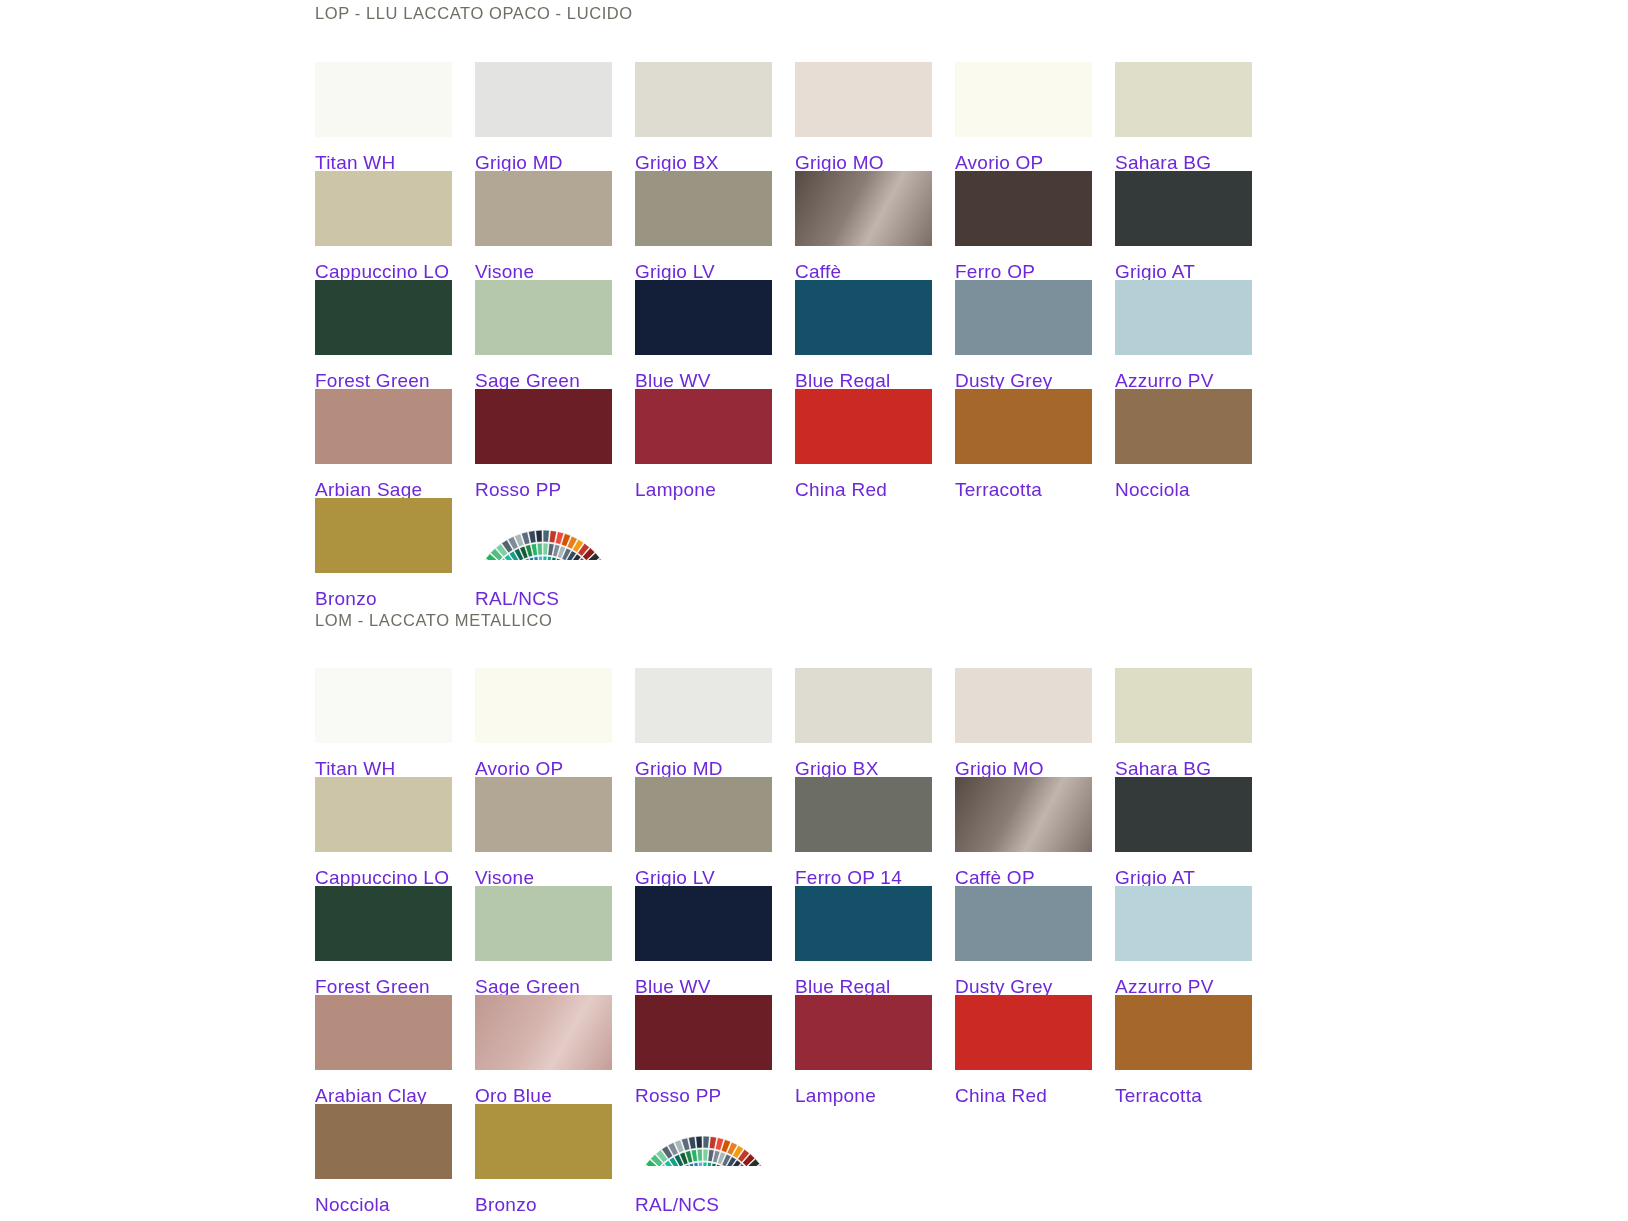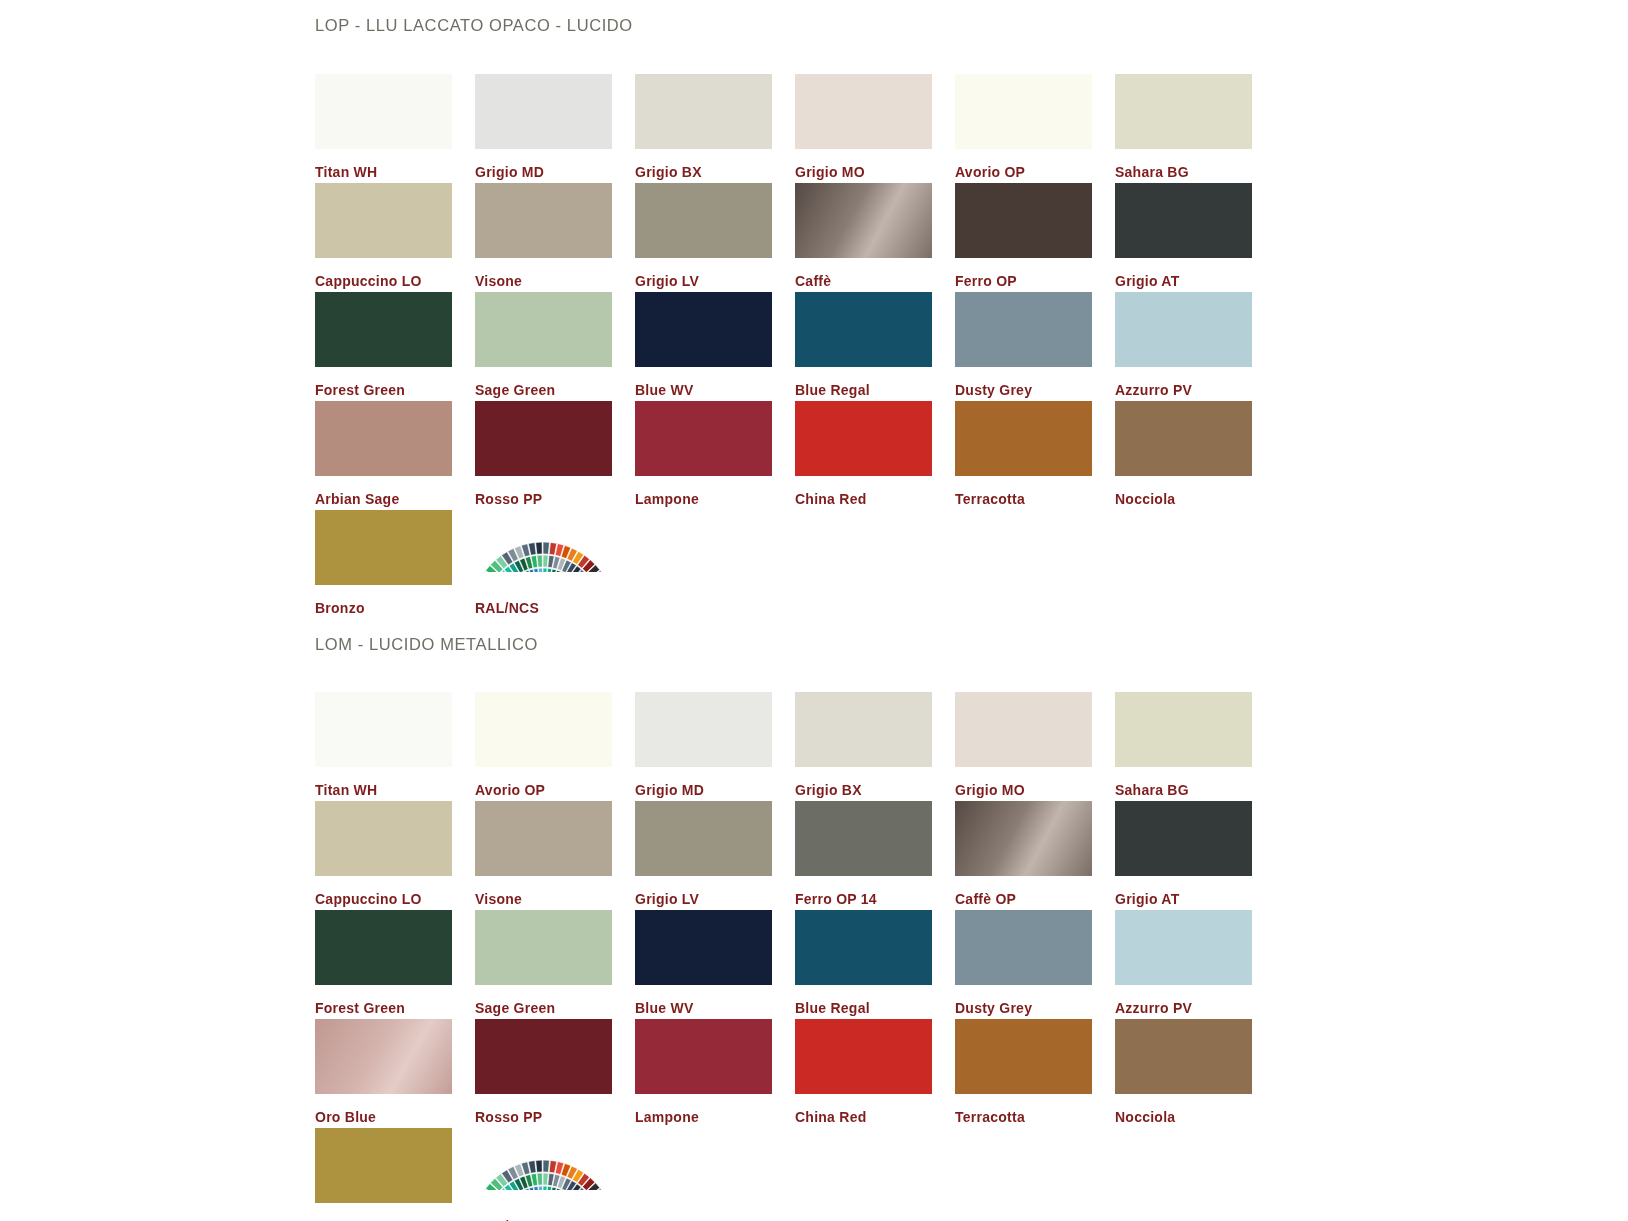--- a/index.html
+++ b/index.html
@@ -21,21 +21,21 @@
     left: 315px;
     top: 0px;
     width: 1000px;
   }
   .section-title {
     font-size: 16.5px;
     letter-spacing: 0.6px;
     color: #6e6e63;
     font-weight: 400;
     line-height: 1;
-    padding-top: 17px;
+    padding-top: 5px;
     white-space: nowrap;
   }
   .section-title.first { margin-top: 0px; }
   .swatch-grid {
     display: grid;
     grid-template-columns: repeat(6, 140px);
     column-gap: 20px;
     row-gap: 0px;
   }
   .grid-lop { margin-top: 40px; }
@@ -46,27 +46,26 @@
     position: relative;
   }
   .swatch-chip {
     width: 137px;
     height: 75px;
     display: block;
     background-repeat: no-repeat;
     background-size: cover;
   }
   .swatch-label {
-    font-size: 14px;
-    color: #7f1d1d;
+    font-size: 19px;
+    color: #6d28d9;
     letter-spacing: 0.25px;
     line-height: 1;
     padding-top: 16px;
     white-space: nowrap;
-    font-weight: bold;
   }
   .fan-wrap {
     width: 137px;
     height: 75px;
     overflow: hidden;
     position: relative;
     background: #ffffff;
   }
   .fan-svg { position: absolute; left: 0; top: 0; }
 </style>
@@ -307,21 +306,21 @@
               <line x1="75.63" y1="101.59" x2="98.51" y2="94.36" stroke="#b9c2c6" stroke-width="0.6"></line>
               <line x1="75.81" y1="102.29" x2="99.26" y2="97.15" stroke="#b9c2c6" stroke-width="0.6"></line>
               <line x1="75.94" y1="103.00" x2="99.75" y2="100.00" stroke="#b9c2c6" stroke-width="0.6"></line>
               <rect x="0" y="62" width="137" height="13" fill="#ffffff"></rect>
             </svg>
           </div>
           <div class="swatch-label">RAL/NCS</div>
         </div>
       </div>
 
-    <div class="section-title">LOM - LUCIDO METALLICO</div>
+    <div class="section-title">LOM - LACCATO METALLICO</div>
     <div class="swatch-grid grid-lom">
         <div class="swatch-cell">
           <div class="swatch-chip" style="background:#f9faf5;"></div>
           <div class="swatch-label">Titan WH</div>
         </div>
         <div class="swatch-cell">
           <div class="swatch-chip" style="background:#fafbee;"></div>
           <div class="swatch-label">Avorio OP</div>
         </div>
         <div class="swatch-cell">
@@ -380,20 +379,24 @@
           <div class="swatch-chip" style="background:#145068;"></div>
           <div class="swatch-label">Blue Regal</div>
         </div>
         <div class="swatch-cell">
           <div class="swatch-chip" style="background:#7b909a;"></div>
           <div class="swatch-label">Dusty Grey</div>
         </div>
         <div class="swatch-cell">
           <div class="swatch-chip" style="background:#b9d3da;"></div>
           <div class="swatch-label">Azzurro PV</div>
+        </div>
+        <div class="swatch-cell">
+          <div class="swatch-chip" style="background:#b58d7e;"></div>
+          <div class="swatch-label">Arabian Clay</div>
         </div>
         <div class="swatch-cell">
           <div class="swatch-chip" style="background:#cdaaa3;background-image:linear-gradient(120deg, rgba(170,126,119,0.40) 0%, rgba(232,205,200,0.30) 45%, rgba(247,232,229,0.55) 65%, rgba(178,136,129,0.35) 100%);"></div>
           <div class="swatch-label">Oro Blue</div>
         </div>
         <div class="swatch-cell">
           <div class="swatch-chip" style="background:#6b1e25;"></div>
           <div class="swatch-label">Rosso PP</div>
         </div>
         <div class="swatch-cell">

